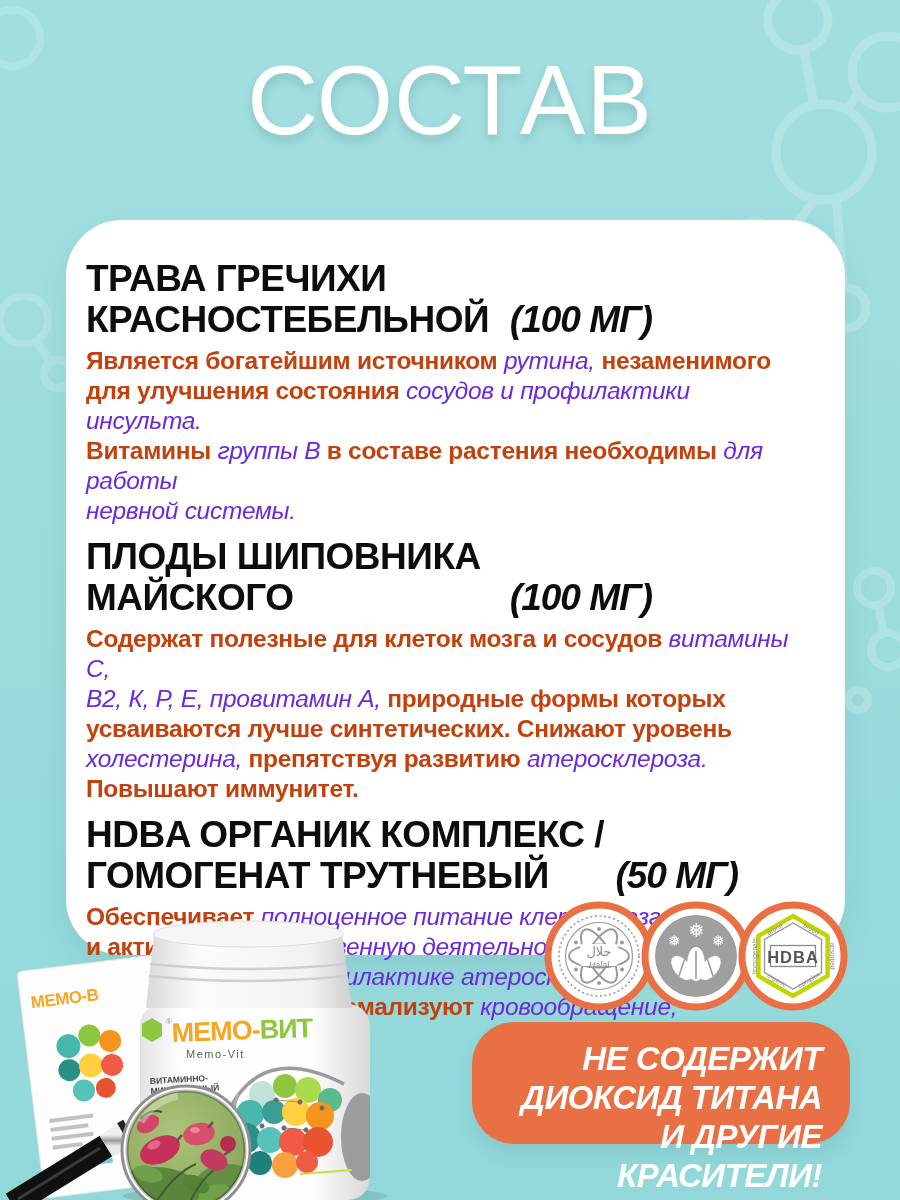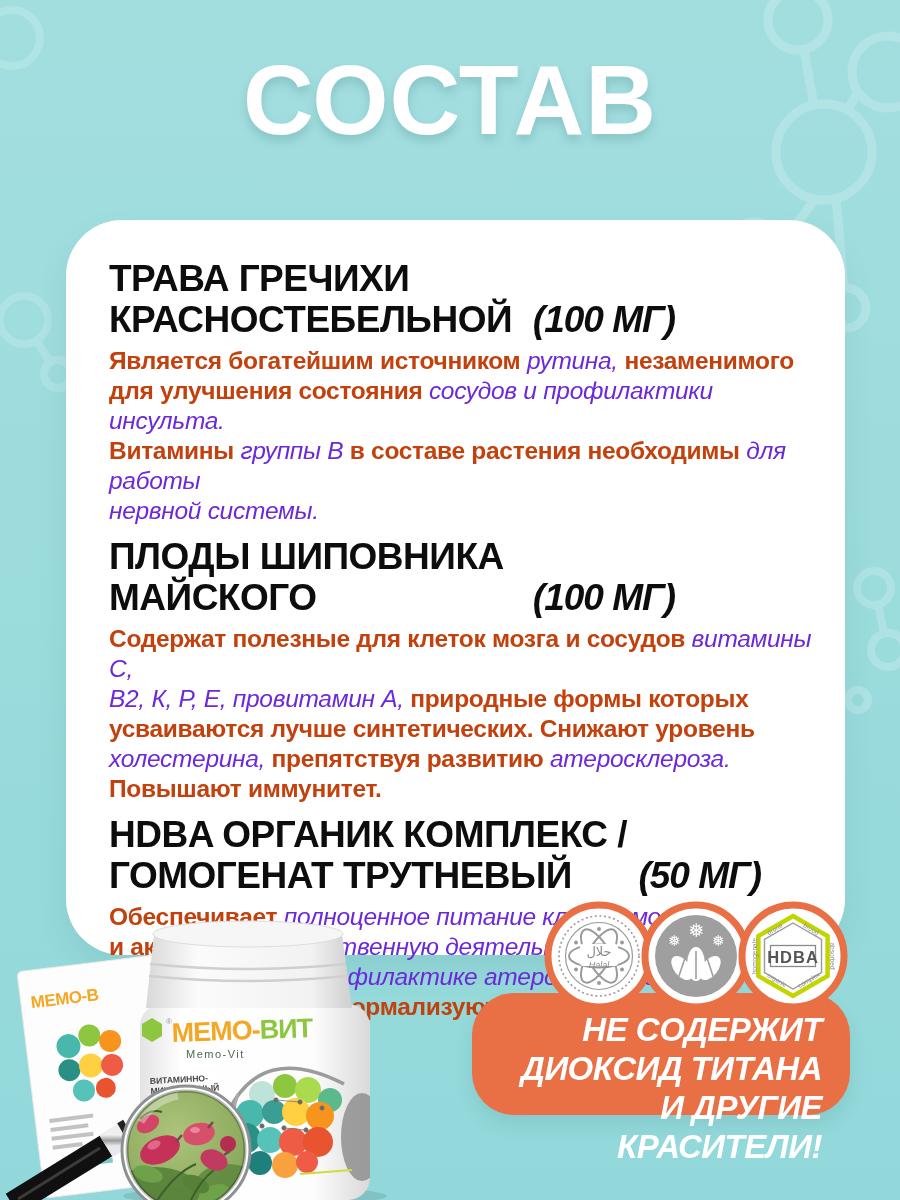--- a/index.html
+++ b/index.html
@@ -1,37 +1,37 @@
 <!DOCTYPE html>
 <html><head>
 <meta charset="utf-8">
 <style>
   html,body{margin:0;padding:0;}
   body{width:900px;height:1200px;overflow:hidden;font-family:"Liberation Sans",sans-serif;}
   .stage{position:relative;width:900px;height:1200px;background:linear-gradient(180deg,#a3dedf 0%,#9cdcdd 45%,#92d8da 100%);overflow:hidden;}
   .bg-deco{position:absolute;left:0;top:0;z-index:0;}
   .title{position:absolute;left:0;top:44px;width:900px;margin:0;text-align:center;z-index:1;
-         color:#ffffff;font-size:98px;font-weight:700;letter-spacing:1px;
+         color:#ffffff;font-size:98px;font-weight:400;letter-spacing:1px;
          text-shadow:0 6px 10px rgba(50,110,115,.22);}
   .card{position:absolute;left:66px;top:220px;width:779px;height:735px;background:#ffffff;
         border-radius:56px;z-index:1;box-shadow:0 14px 30px rgba(40,95,100,.10);
-        padding:38px 27px 0 43px;box-sizing:border-box;}
+        padding:38px 27px 0 20px;box-sizing:border-box;}
   section{margin-bottom:10px;}
   .head{margin:0 0 6px 0;font-size:37px;line-height:41px;font-weight:900;color:#0d0d0d;letter-spacing:-0.5px;}
   .s1 .head,.s2 .head{width:566px;}
   .s3 .head{width:652px;}
   .hl2{display:flex;justify-content:space-between;align-items:baseline;gap:11px;}
   .dosage{font-style:italic;font-weight:900;letter-spacing:-1px;}
   .body{margin:6px 0 0 0;width:706px;font-size:24.5px;line-height:30px;letter-spacing:-0.3px;}
   .up{font-weight:700;color:#c2410c;}
   .it{font-style:italic;font-weight:400;color:#6d28d9;}
   .badges{position:absolute;left:544px;top:901px;display:flex;z-index:3;}
   .badge{width:110px;height:110px;margin-left:-13px;}
   .badge:first-child{margin-left:0;}
-  .nobox{position:absolute;left:472px;top:993px;width:378px;height:122px;background:#e96f45;
+  .nobox{position:absolute;left:472px;top:1022px;width:378px;height:122px;background:#e96f45;
          border-radius:42px;z-index:2;box-sizing:border-box;padding:17px 28px 0 10px;
          text-align:right;color:#ffffff;font-size:33px;line-height:39px;font-weight:900;
          font-style:italic;letter-spacing:-0.5px;box-shadow:0 10px 18px rgba(40,95,100,.12);}
   .product{position:absolute;left:0;top:912px;z-index:4;}
   .snow{font-family:"DejaVu Sans",sans-serif;}
   .arabic{font-family:"DejaVu Sans",sans-serif;}
 </style>
 </head>
 <body>
 

